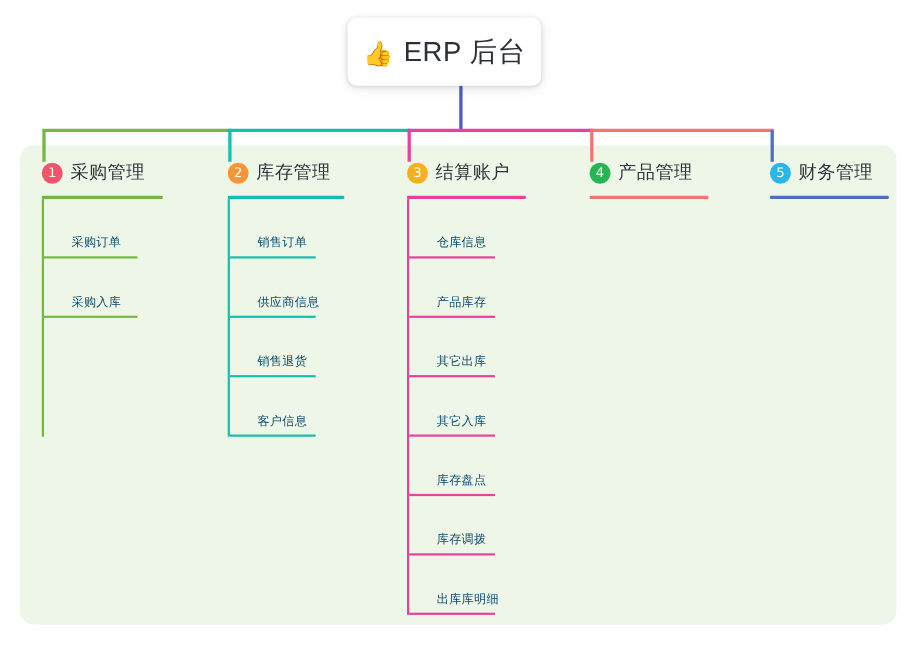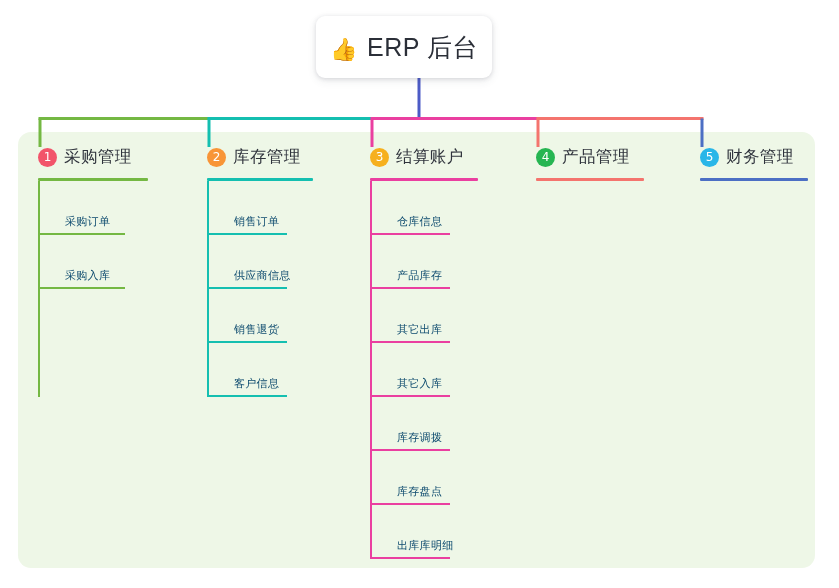--- a/index.html
+++ b/index.html
@@ -200,25 +200,25 @@
         </div>
         <div class="leaf">
           <span class="leaf-label">其它出库</span>
           <div class="leaf-rule" style="background: rgb(234, 63, 160); width: 78px;"></div>
         </div>
         <div class="leaf">
           <span class="leaf-label">其它入库</span>
           <div class="leaf-rule" style="background: rgb(234, 63, 160); width: 78px;"></div>
         </div>
         <div class="leaf">
+          <span class="leaf-label">库存盘点</span>
+          <div class="leaf-rule" style="background: rgb(234, 63, 160); width: 78px;"></div>
+        </div>
+        <div class="leaf">
           <span class="leaf-label">库存调拨</span>
-          <div class="leaf-rule" style="background: rgb(234, 63, 160); width: 78px;"></div>
-        </div>
-        <div class="leaf">
-          <span class="leaf-label">库存盘点</span>
           <div class="leaf-rule" style="background: rgb(234, 63, 160); width: 78px;"></div>
         </div>
         <div class="leaf">
           <span class="leaf-label">出库库明细</span>
           <div class="leaf-rule" style="background: rgb(234, 63, 160); width: 78px;"></div>
         </div>
       </div>
     </div>
     <div class="column" style="left: 536px; width: 150px;">
       <div class="col-head">

